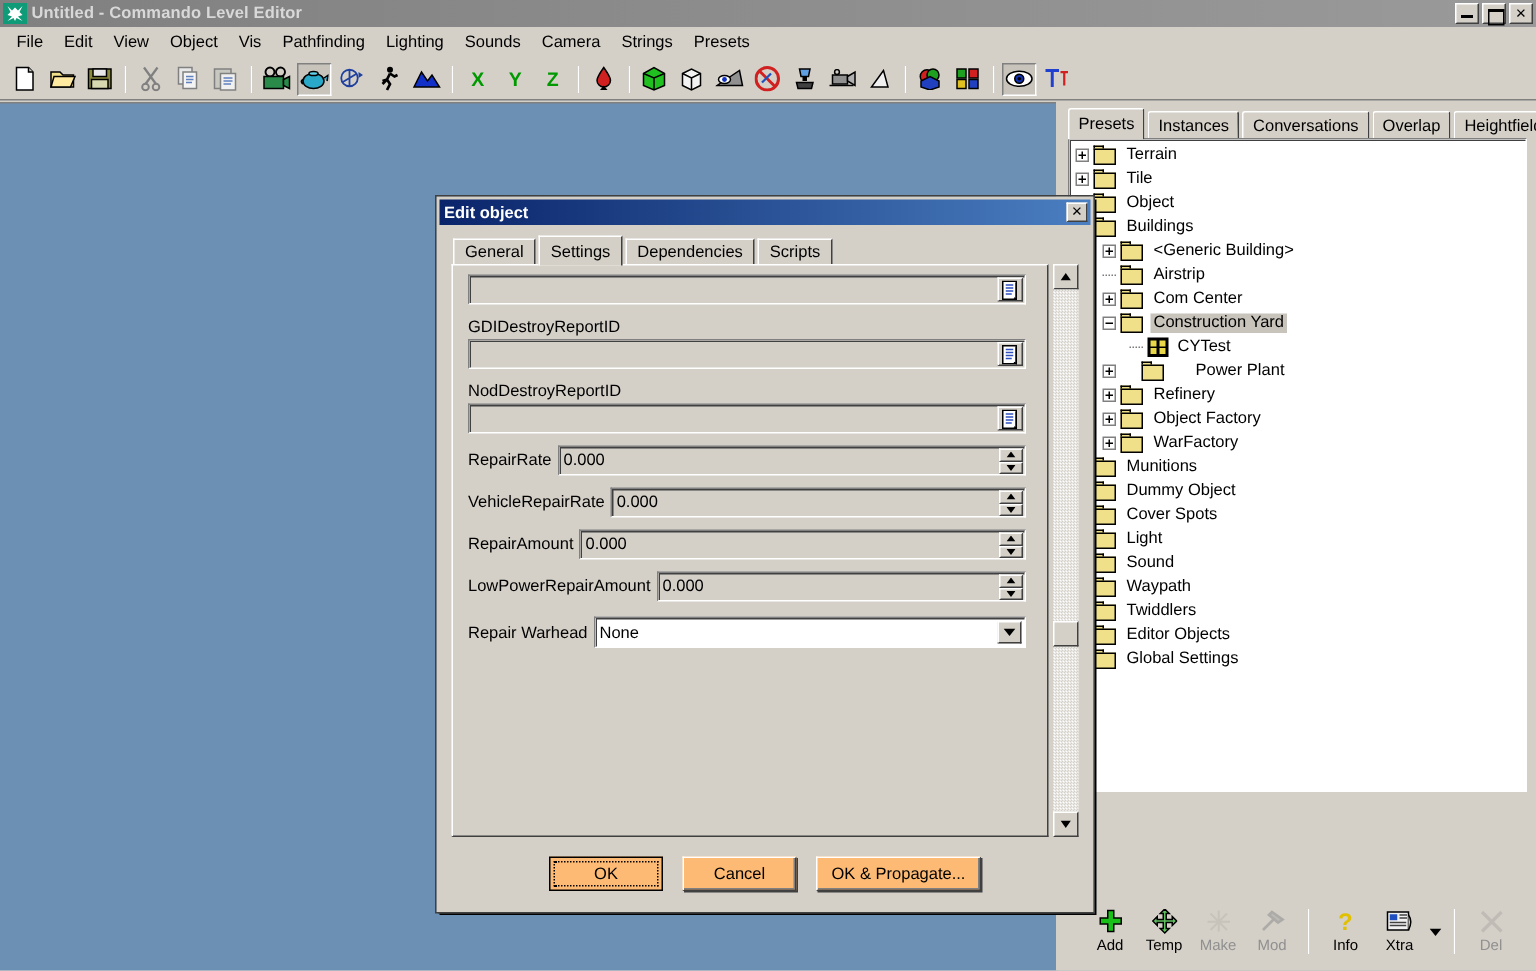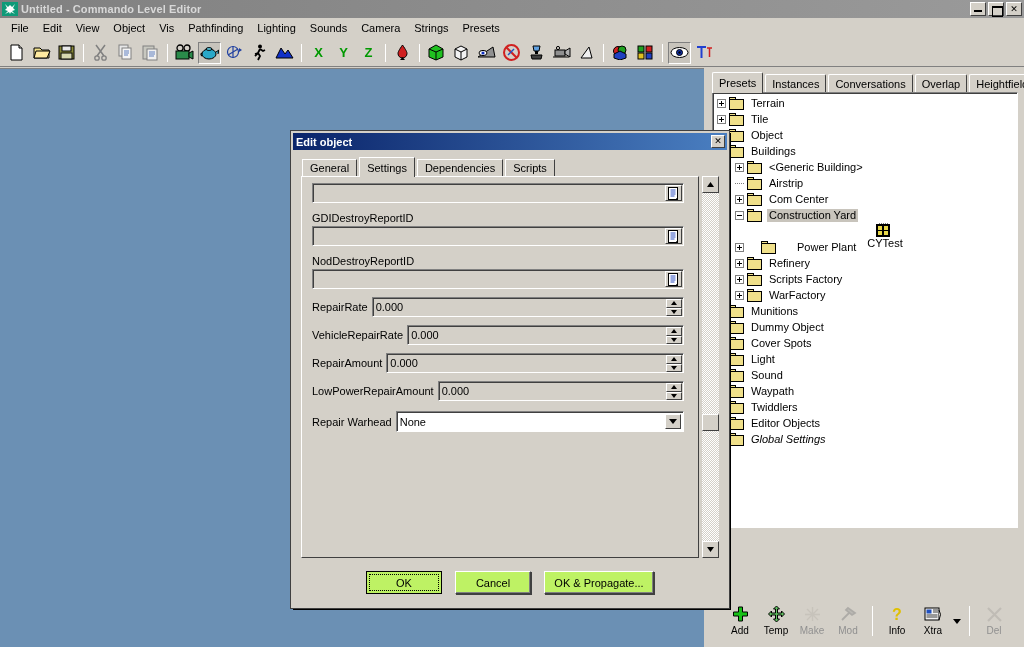--- a/index.html
+++ b/index.html
@@ -214,21 +214,21 @@
     position:absolute; left:0; top:17px; width:17px; bottom:17px;
     background-image: repeating-conic-gradient(#fff 0% 25%, #d4d0c8 0% 50%);
     background-size: 2px 2px;
   }
   .sb-thumb {
     position:absolute; left:0; width:17px; height:17px; background:#d4d0c8;
     border:1px solid #fff; border-right-color:#404040; border-bottom-color:#404040;
   }
   .dlg-buttons { position: absolute; left: 0; bottom: 12px; width: 434px; display:flex; justify-content:center; gap: 13px; }
   .btn {
-    height: 23px; min-width: 76px; padding: 0 8px; background: #bef264;
+    height: 23px; min-width: 76px; padding: 0 8px; background: #fdba74;
     border: 1px solid #fff; border-right-color:#404040; border-bottom-color:#404040;
     box-shadow: 1px 1px 0 #404040, inset -1px -1px 0 #808080;
     display:flex; align-items:center; justify-content:center; font-size:11px; color:#000;
   }
   .btn.default { border: 1px solid #000; box-shadow: none; position: relative; }
   .btn.default .inner {
     position:absolute; left:2px; top:2px; right:2px; bottom:2px;
     border: 1px dotted #000;
     display:flex; align-items:center; justify-content:center;
   }
@@ -509,21 +509,21 @@
             <span class="tlabel">Com Center</span>
           </div>
           <div class="tnode" style="padding-left: 22px;">
             <div class="tog"></div>
             <div class="folder">
               <span class="ft"></span>
               <span class="fb"></span>
             </div>
             <span class="tlabel sel">Construction Yard</span>
           </div>
-          <div class="tnode" style="padding-left: 40px; flex-direction: column;">
+          <div class="tnode" style="padding-left: 40px;">
             <div class="dots"></div>
             <div class="leaficon">
               <i style="left:2px;top:2px"></i>
               <i style="left:8px;top:2px"></i>
               <i style="left:2px;top:7px"></i>
               <i style="left:8px;top:7px"></i>
             </div>
             <span class="tlabel">CYTest</span>
           </div>
           <div class="tnode" style="padding-left: 22px; gap: 14px;">
@@ -541,21 +541,21 @@
               <span class="fb"></span>
             </div>
             <span class="tlabel">Refinery</span>
           </div>
           <div class="tnode" style="padding-left: 22px;">
             <div class="tog plus"></div>
             <div class="folder">
               <span class="ft"></span>
               <span class="fb"></span>
             </div>
-            <span class="tlabel">Scripts Factory</span>
+            <span class="tlabel">Object Factory</span>
           </div>
           <div class="tnode" style="padding-left: 22px;">
             <div class="tog plus"></div>
             <div class="folder">
               <span class="ft"></span>
               <span class="fb"></span>
             </div>
             <span class="tlabel">WarFactory</span>
           </div>
           <div class="tnode" style="padding-left: 4px;">
@@ -615,21 +615,21 @@
             <span class="tlabel">Twiddlers</span>
           </div>
           <div class="tnode" style="padding-left: 4px;">
             <div class="tog plus"></div>
             <div class="folder">
               <span class="ft"></span>
               <span class="fb"></span>
             </div>
             <span class="tlabel">Editor Objects</span>
           </div>
-          <div class="tnode" style="padding-left: 4px; font-style: italic;">
+          <div class="tnode" style="padding-left: 4px;">
             <div class="tog plus"></div>
             <div class="folder">
               <span class="ft"></span>
               <span class="fb"></span>
             </div>
             <span class="tlabel">Global Settings</span>
           </div>
         </div>
     </div>
     <div class="bottombar" id="bottombar">

